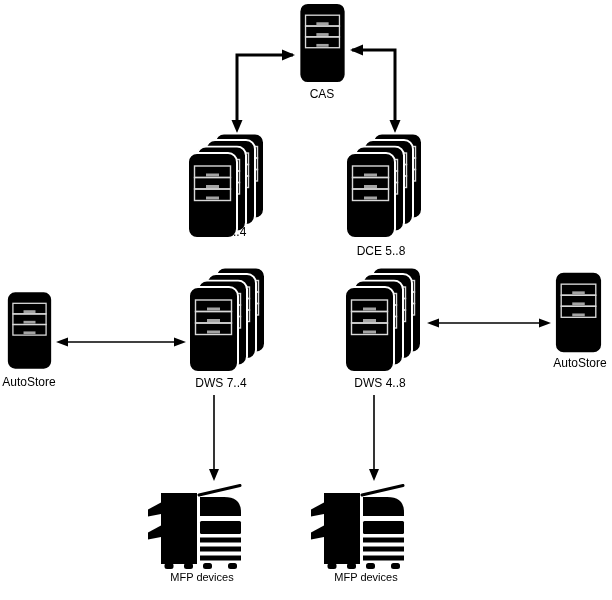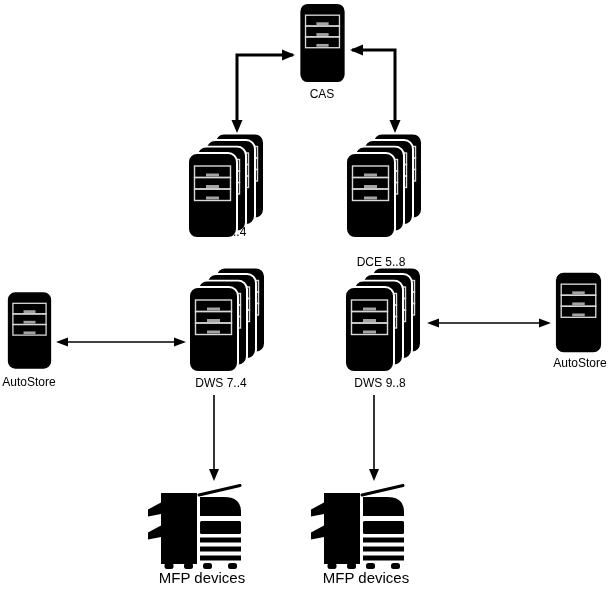--- a/index.html
+++ b/index.html
@@ -13,21 +13,21 @@
   .canvas svg{position:absolute;left:0;top:0;}
   .lbl{
     position:absolute;
     transform:translateX(-50%);
     font-size:12px;
     line-height:13px;
     color:#000;
     white-space:nowrap;
     text-align:center;
   }
-  .lbl.small{font-size:15px;}
+  .lbl.small{font-size:11px;}
 </style>
 </head>
 <body>
 
 <div class="canvas">
 
   <svg width="612" height="600" viewBox="0 0 612 600">
     <defs>
       <symbol id="srv" viewBox="0 0 51 87">
         <rect x="1" y="1" width="49" height="85" rx="9" fill="#000" stroke="#fff" stroke-width="2"></rect>
@@ -134,21 +134,21 @@
     <g>
       <use href="#mfp" x="148" y="484" width="95" height="86"></use>
     </g>
     <g>
       <use href="#mfp" x="311" y="484" width="95" height="86"></use>
     </g>
   </svg>
 
   <div class="lbl" style="left:322px;top:88px">CAS</div>
   <div class="lbl" style="left:222px;top:226px">DCE 1..4</div>
-  <div class="lbl" style="left:381px;top:256px">DCE 5..8</div>
+  <div class="lbl" style="left:381px;top:245px">DCE 5..8</div>
   <div class="lbl" style="left:29px;top:376px">AutoStore</div>
   <div class="lbl" style="left:221px;top:377px">DWS 7..4</div>
-  <div class="lbl" style="left:380px;top:377px">DWS 9..8</div>
+  <div class="lbl" style="left:380px;top:377px">DWS 4..8</div>
   <div class="lbl" style="left:580px;top:357px">AutoStore</div>
   <div class="lbl small" style="left:202px;top:571px">MFP devices</div>
   <div class="lbl small" style="left:366px;top:571px">MFP devices</div>
 
 </div>
 
 </body></html>

